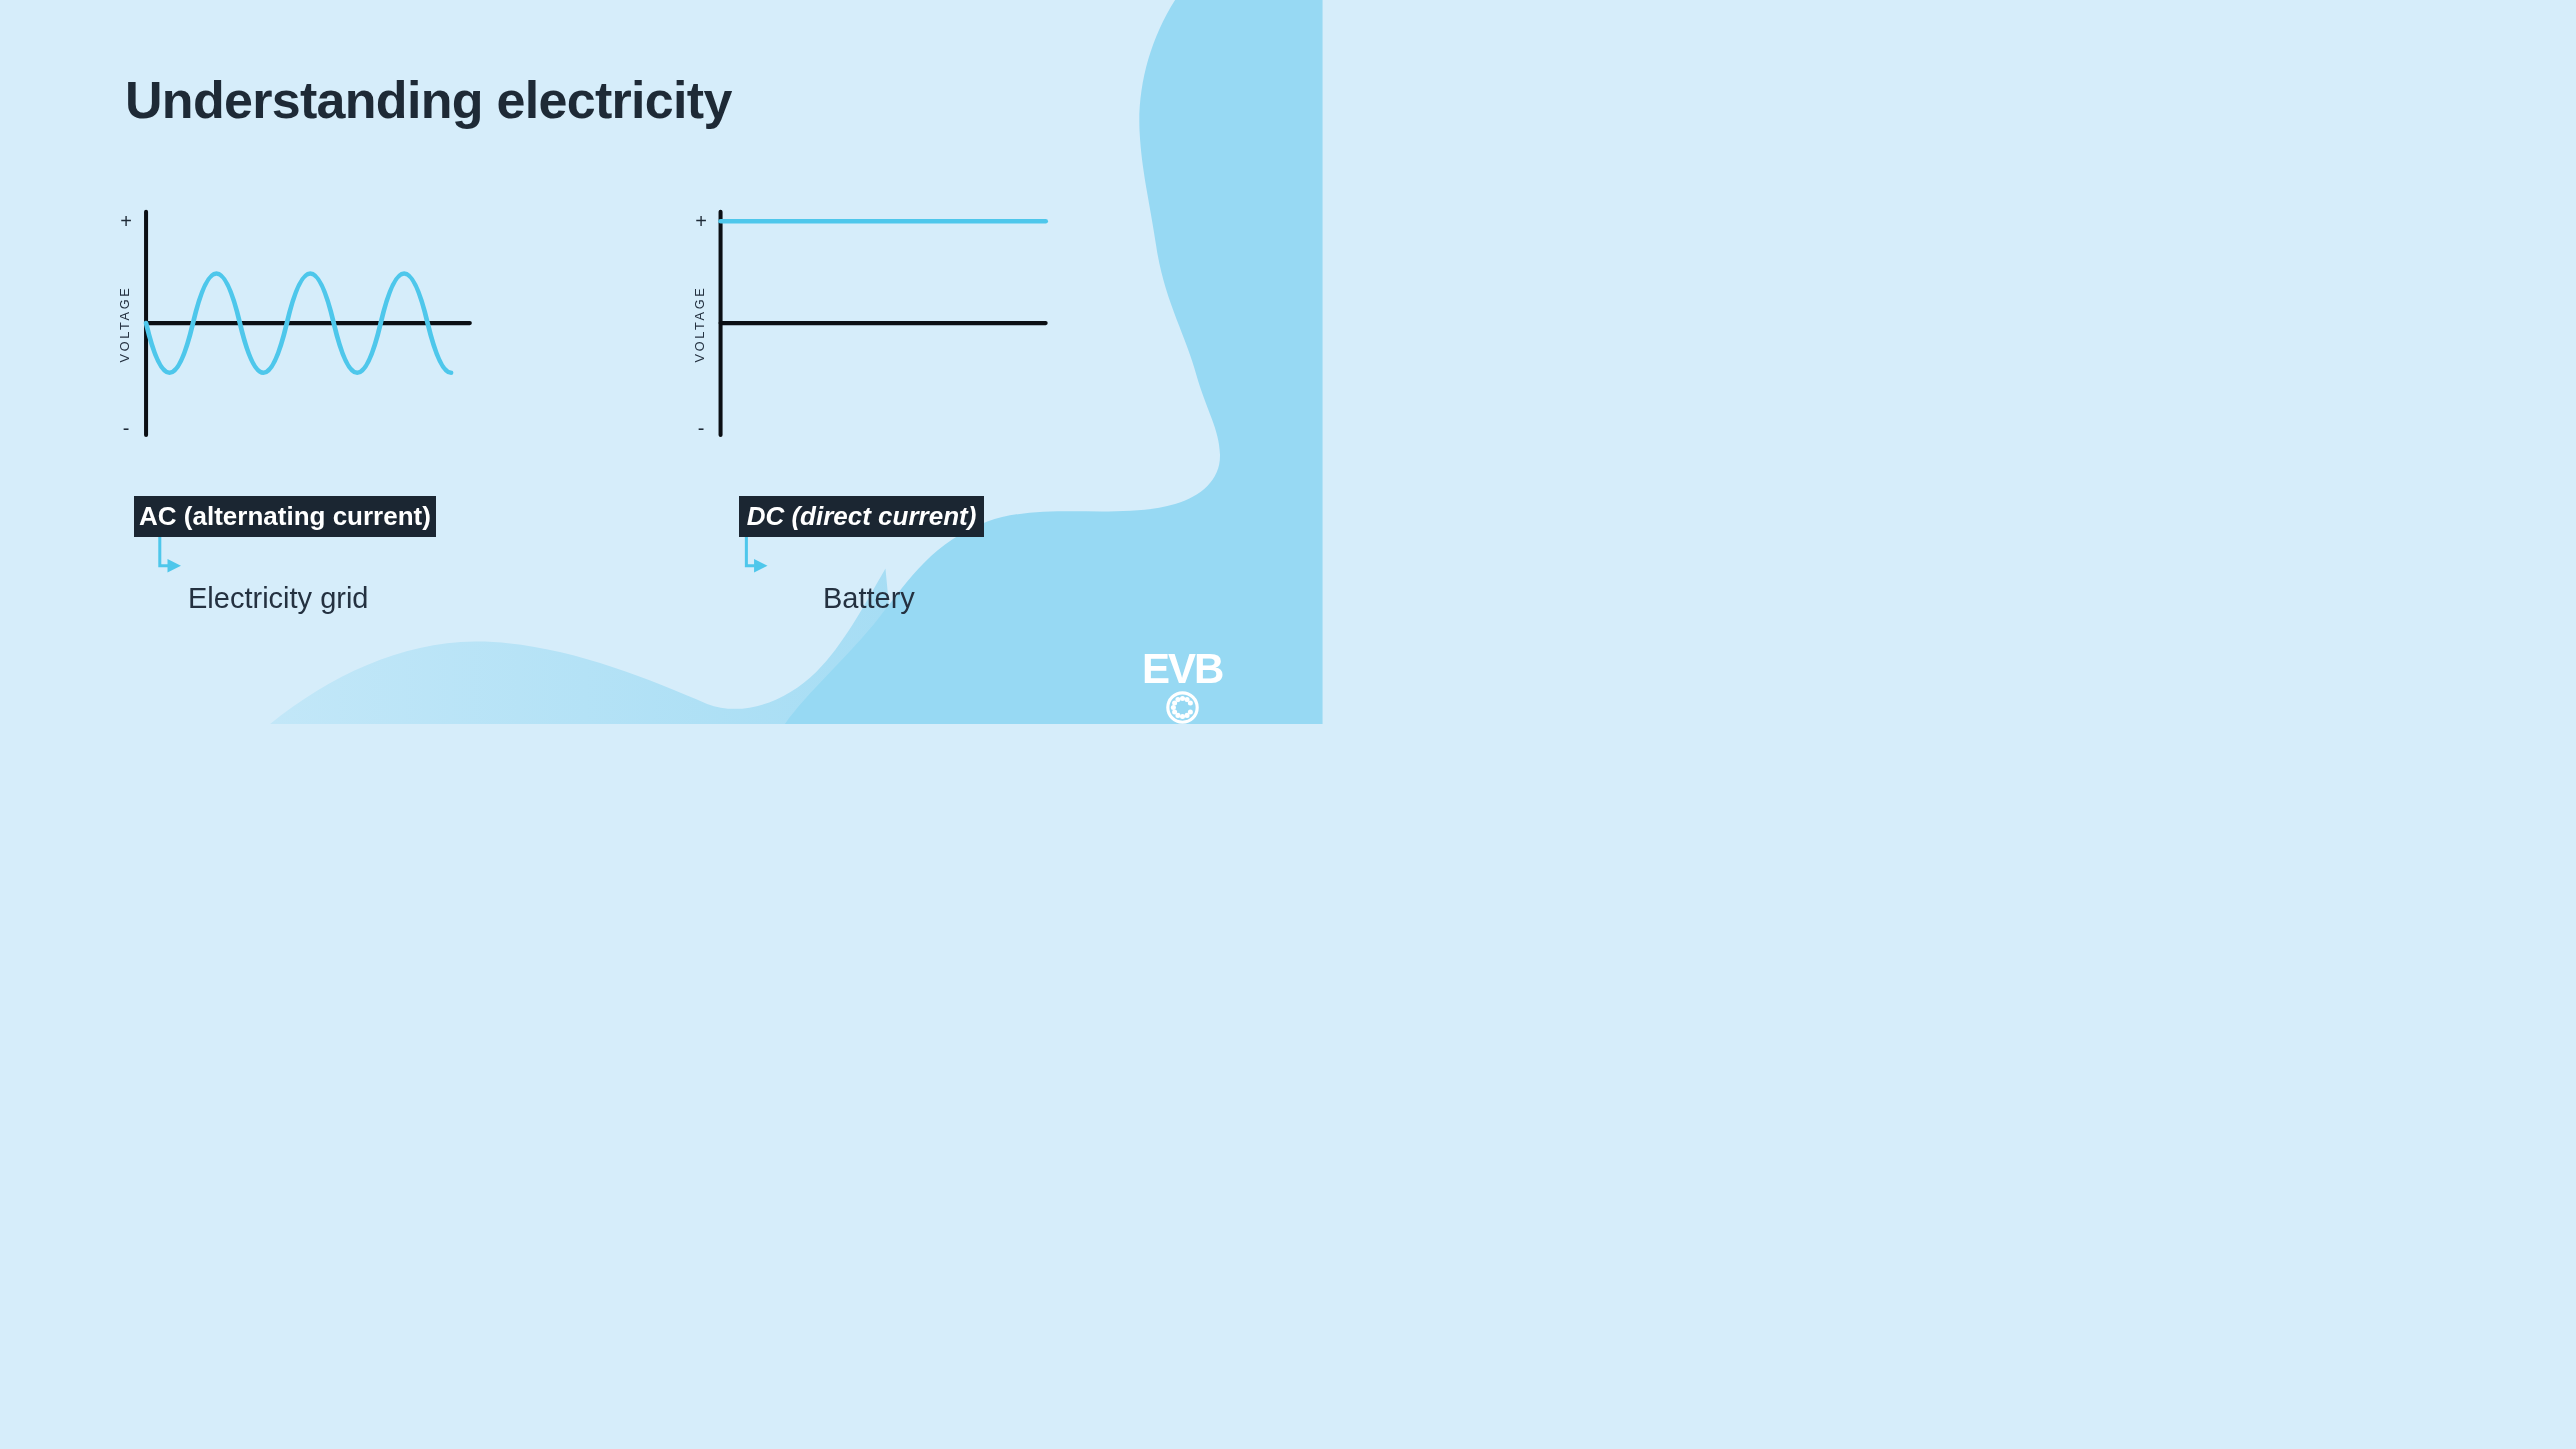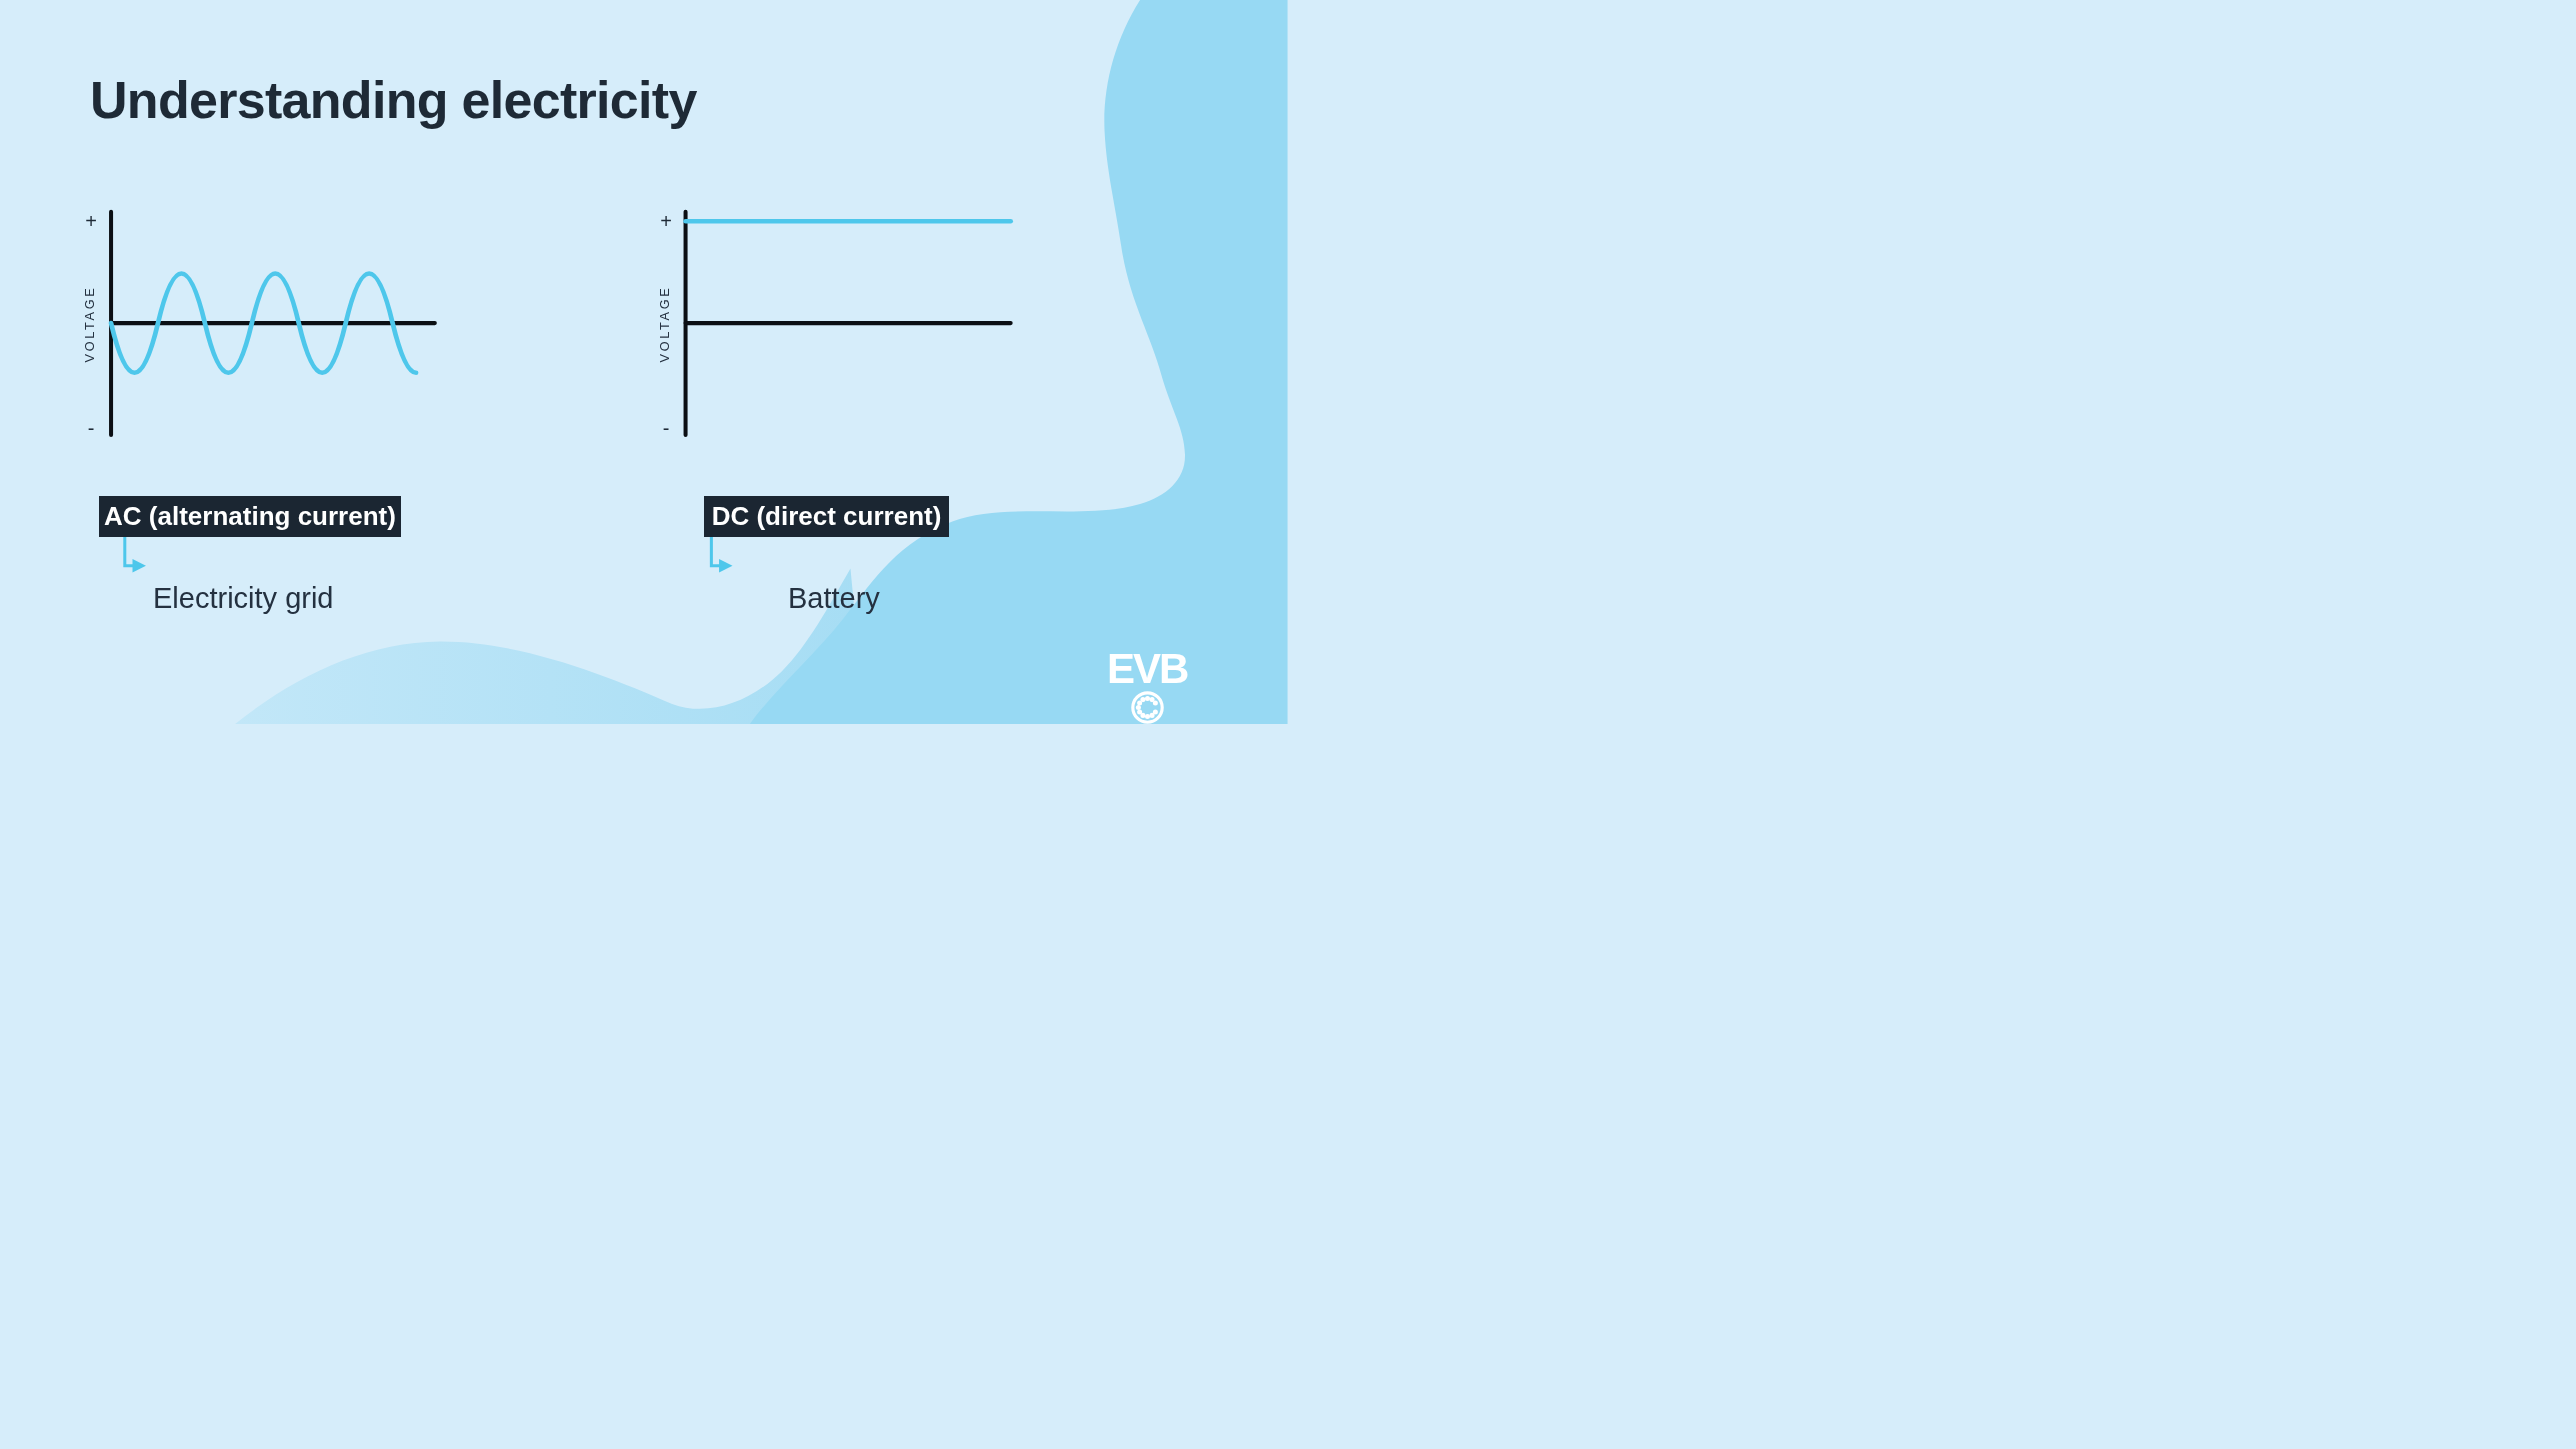--- a/index.html
+++ b/index.html
@@ -5,20 +5,21 @@
   :root{
     --bg:#D6EDFA; --blob:#97D9F3; --wave1:#C2E7F8; --wave2:#A6DDF4;
     --accent:#4EC7EB; --ink:#1E2A36; --box:#1B2632; --boxText:#FFFFFF;
     --axis:#0B0F14; --label:#243140; --logo:#FFFFFF;
   }
   html,body{margin:0;padding:0;background:var(--bg);}
   .stage{
     position:relative; width:1288px; height:724px; overflow:hidden;
     background:var(--bg);
     font-family:"Liberation Sans", sans-serif;
+    margin-left:35px;
   }
   .stage svg.bg-svg{position:absolute;left:0;top:0;}
   .blob{fill:var(--blob);}
   .stop-w1{stop-color:var(--wave1);}
   .stop-w2{stop-color:var(--wave2);}
   .axis-line{stroke:var(--axis);stroke-width:6;stroke-linecap:round;fill:none;}
   .accent-line{stroke:var(--accent);stroke-width:7;stroke-linecap:round;fill:none;}
   .arrow-line{stroke:var(--accent);stroke-width:4.5;stroke-linecap:butt;fill:none;}
   .arrow-head{fill:var(--accent);}
   .title{
@@ -33,21 +34,21 @@
     position:absolute; transform:translate(-50%,-50%) rotate(-90deg);
     font-size:12.7px; letter-spacing:2.7px; color:var(--label); white-space:nowrap;
   }
   .label-box{
     position:absolute; top:496px; height:41px;
     background:var(--box); color:var(--boxText);
     display:flex; align-items:center; justify-content:center;
     font-size:26px; font-weight:bold; white-space:nowrap;
   }
   .box-ac{left:99px; width:302px;}
-  .box-dc{left:704px; width:245px;}
+  .box-dc{left:704px; width:245px;font-style:italic;}
   .target-label{
     position:absolute; top:582px; font-size:29px; color:var(--label); white-space:nowrap;
   }
   .target-ac{left:153px;}
   .target-dc{left:788px;}
   .logo{
     position:absolute; left:1107px; top:648px; height:36px;
     display:flex; align-items:center; color:var(--logo);
     font-size:42px; font-weight:bold; letter-spacing:-2px; line-height:1;flex-direction:column;
   }

